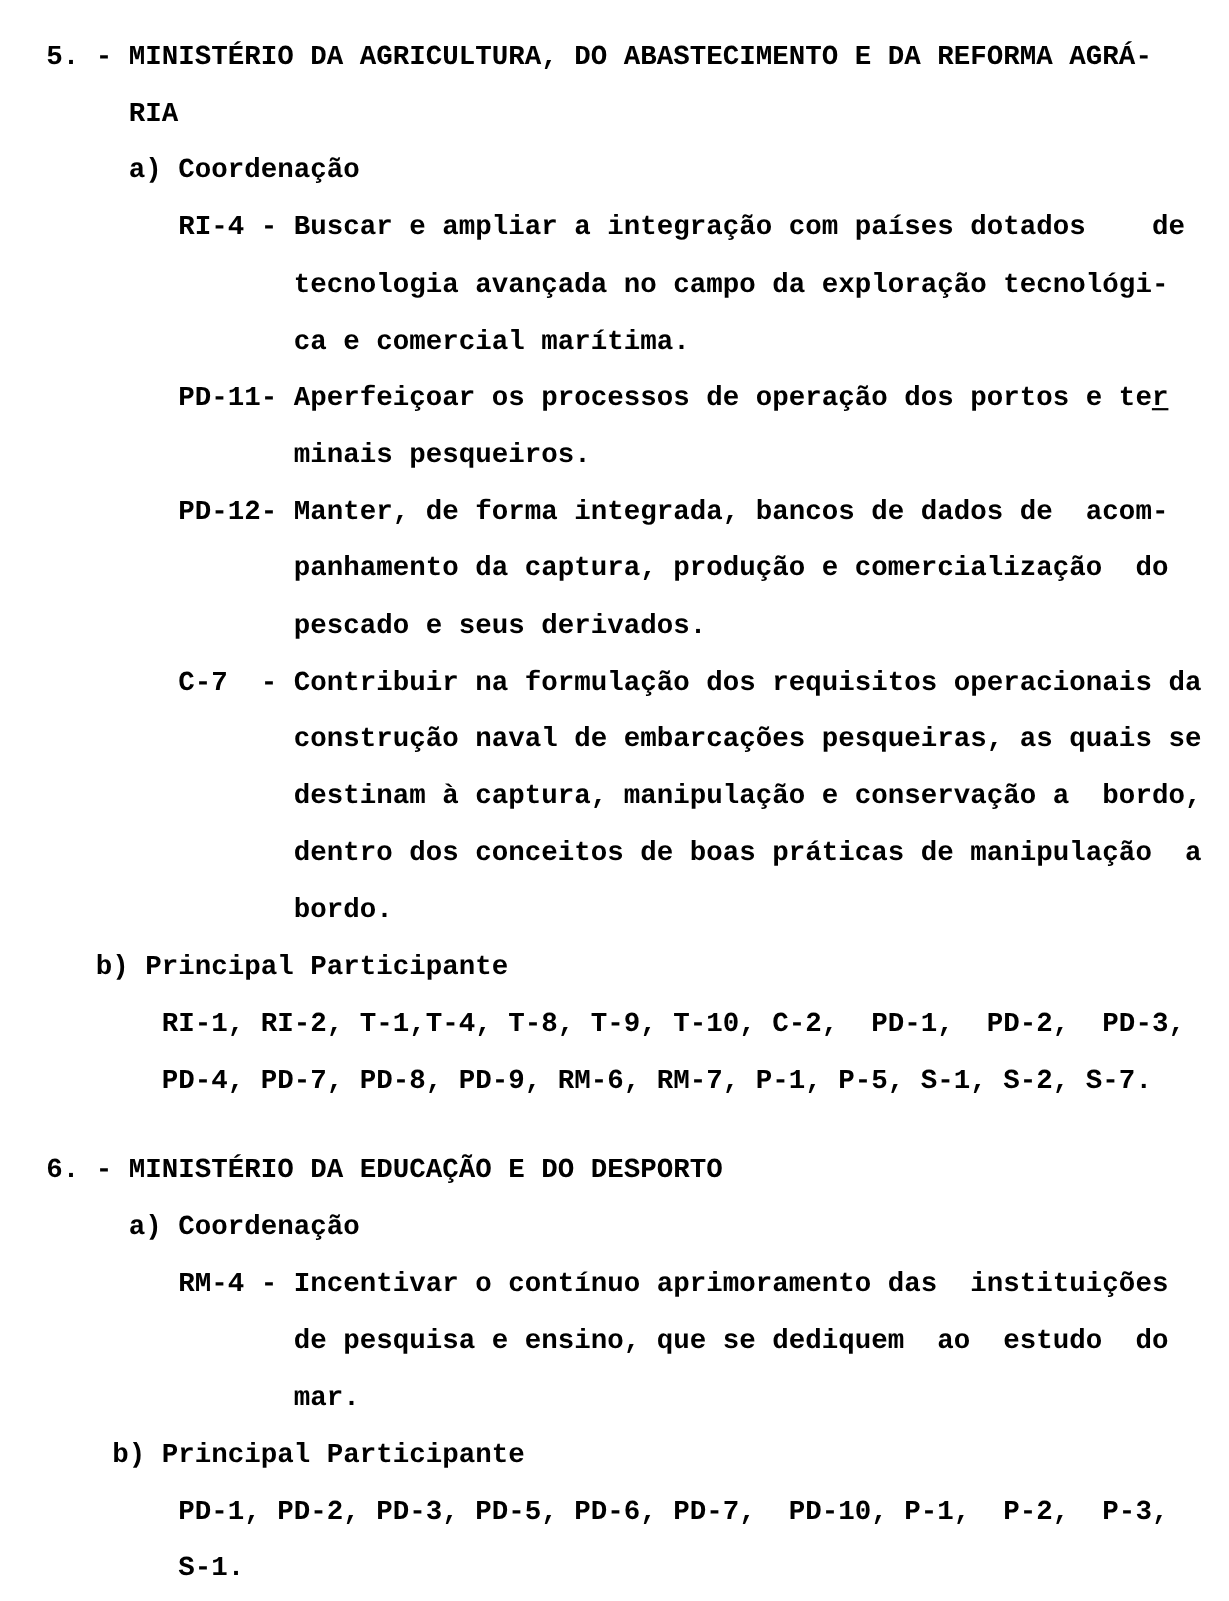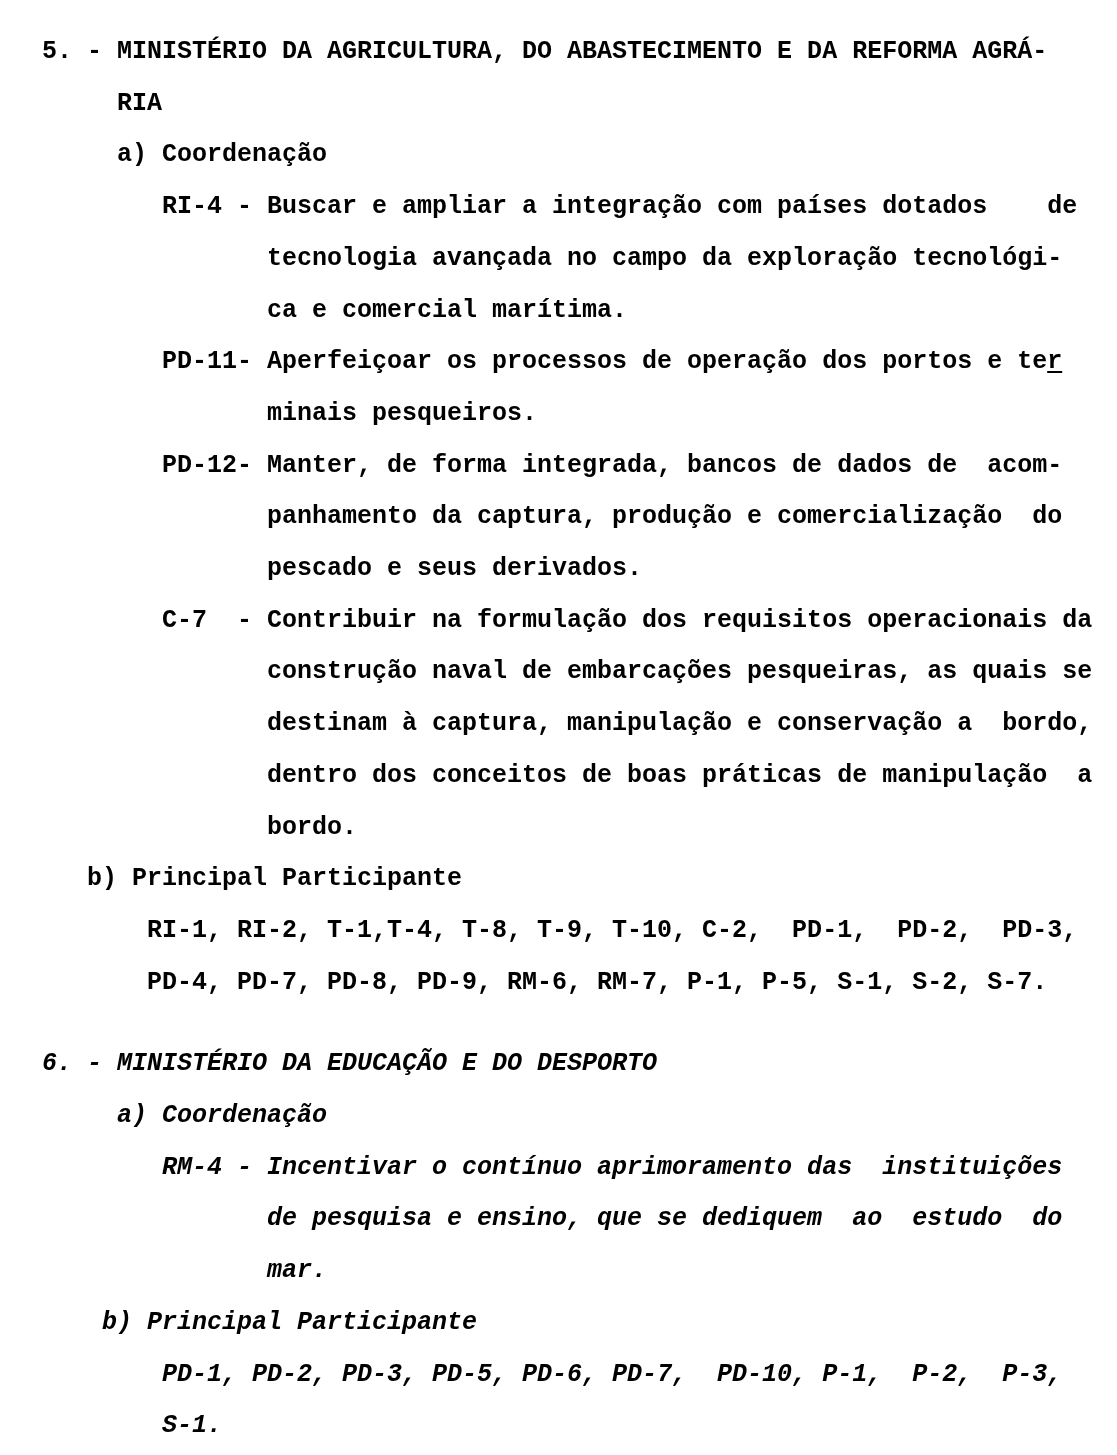--- a/index.html
+++ b/index.html
@@ -19,21 +19,21 @@
     padding: 26px 10px 0 42px;
     font-family: "Liberation Mono", "DejaVu Sans Mono", monospace;
     font-size: 25px;
     font-weight: bold;
     line-height: 51.7px;
     letter-spacing: 0;
     color: #000000;
     white-space: pre;
   }
   .section { display: block; }
-  .section + .section { margin-top: 30px; font-style: italic; }
+  .section + .section { margin-top: 30px; }
   .line { display: block; }
   .underlined {
     text-decoration: underline;
     text-decoration-thickness: 2px;
     text-underline-offset: 3px;
   }
 </style>
 </head>
 <body>
 

